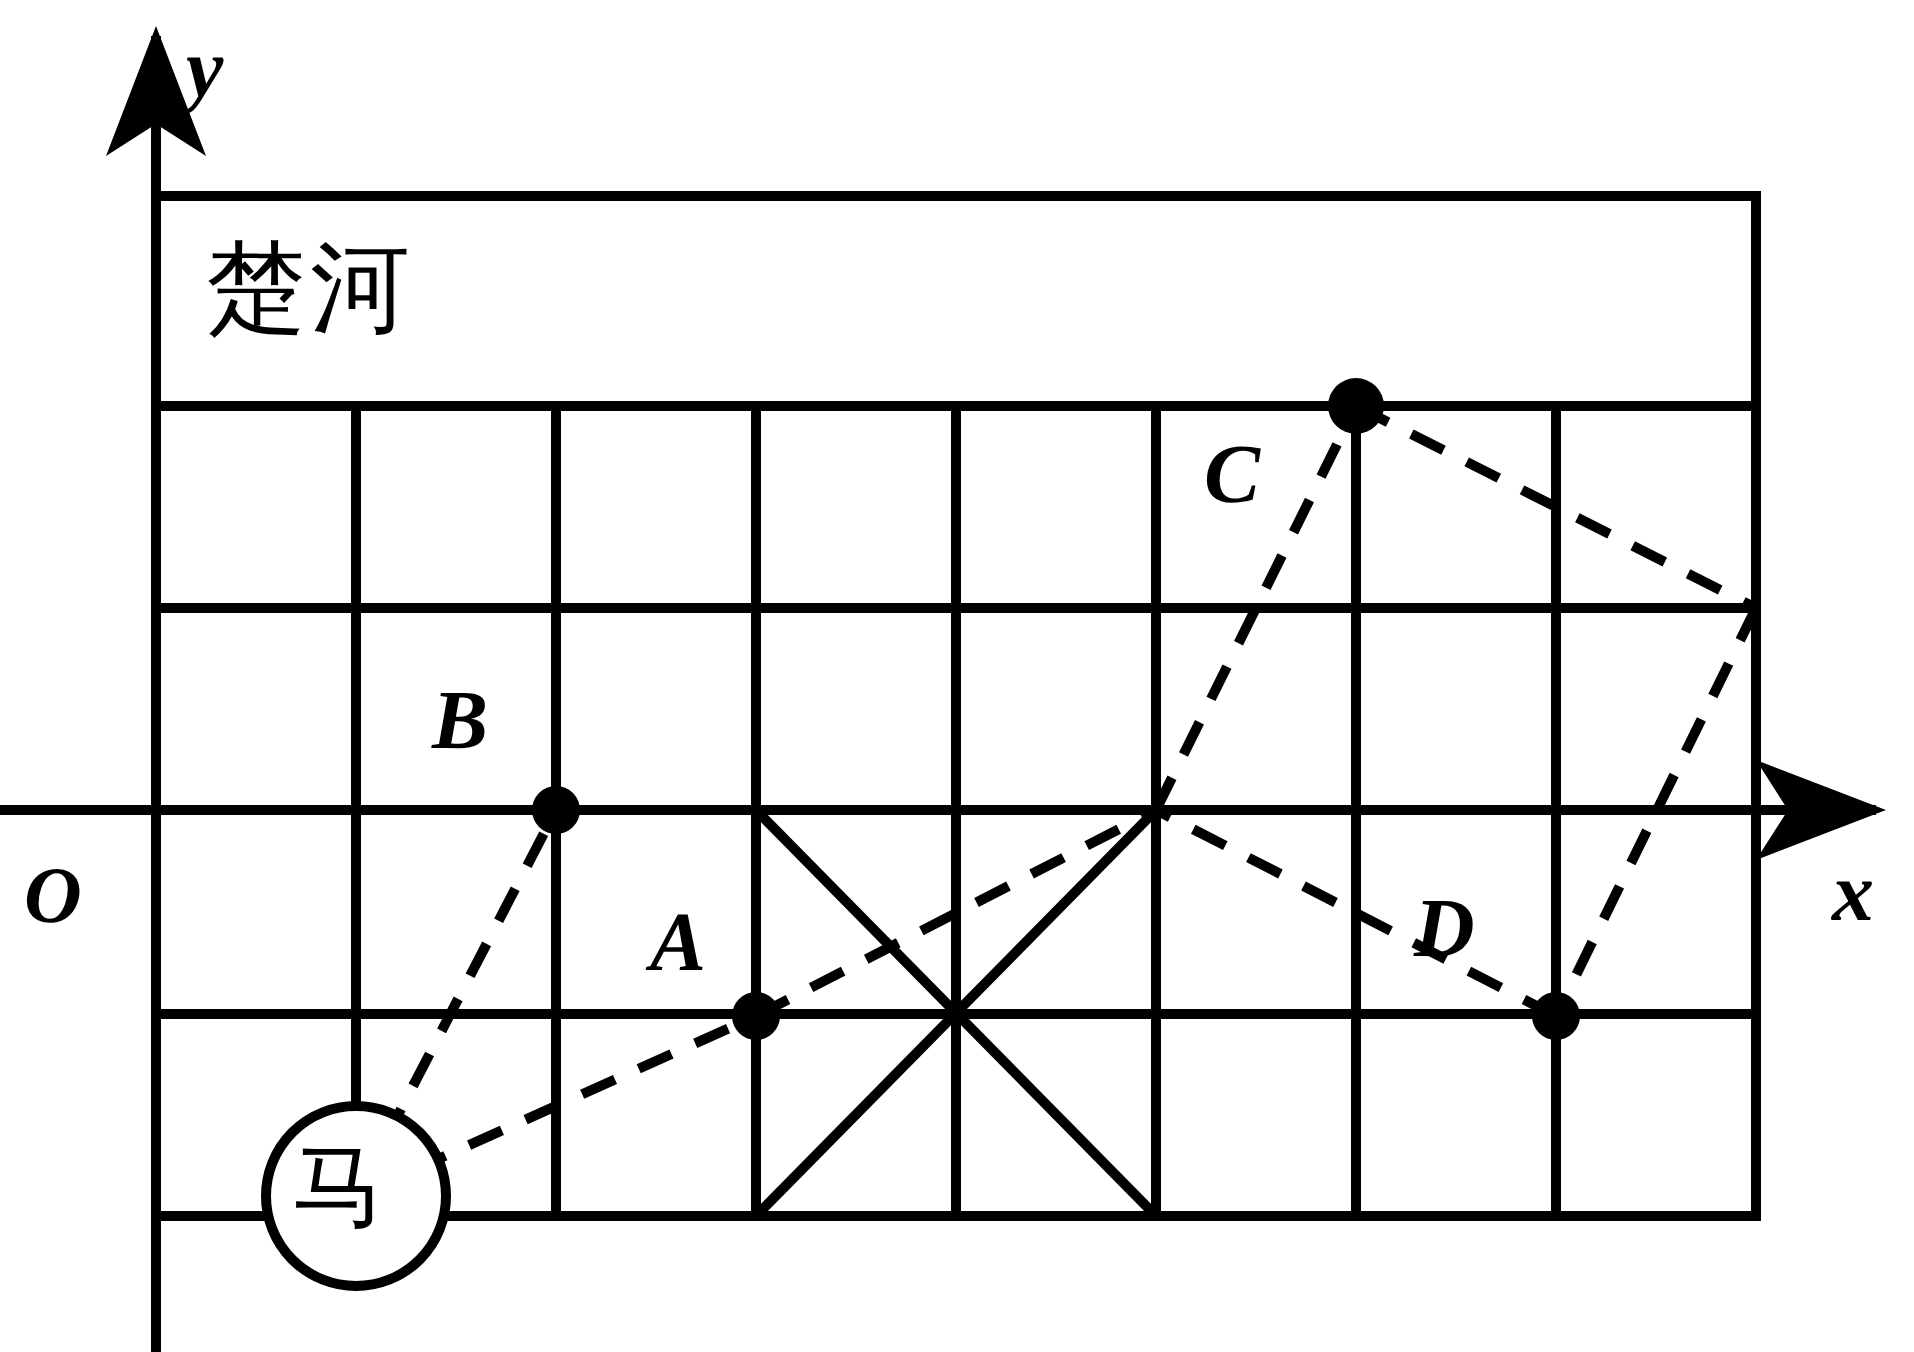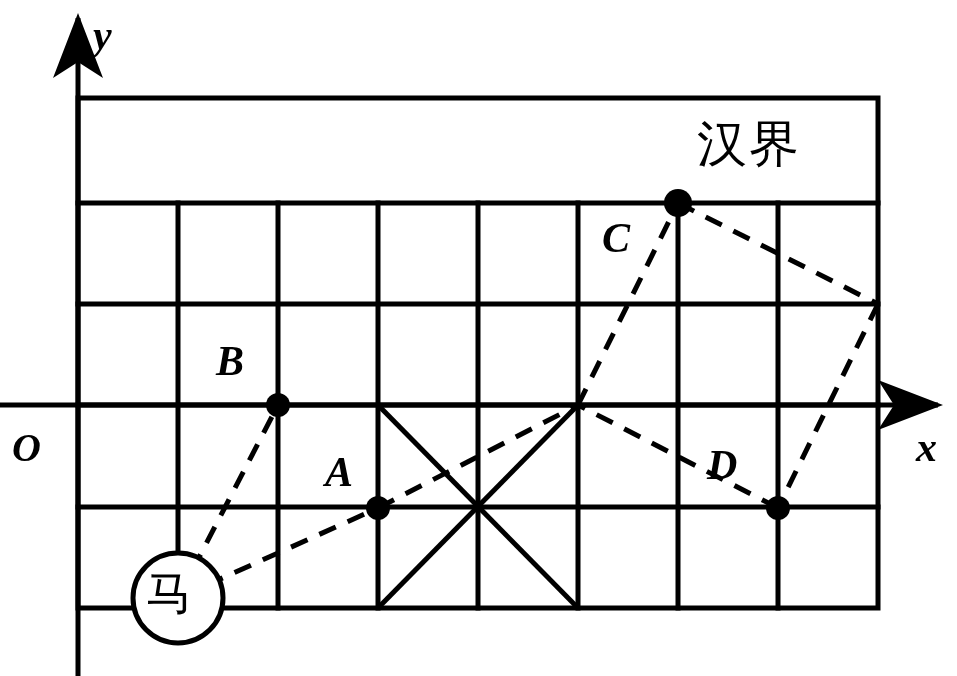--- a/index.html
+++ b/index.html
@@ -131,17 +131,17 @@
 
   <div class="math-label lbl-y">y</div>
   <div class="math-label lbl-x">x</div>
   <div class="math-label lbl-O">O</div>
 
   <div class="math-label lbl-A">A</div>
   <div class="math-label lbl-B">B</div>
   <div class="math-label lbl-C">C</div>
   <div class="math-label lbl-D">D</div>
 
-  <div class="cjk-label lbl-hanjie">汉界</div>
+  <div class="cjk-label lbl-chuhe">楚河</div>
 
   <div class="piece-label lbl-ma">马</div>
 
 </div>
 
 </body></html>

